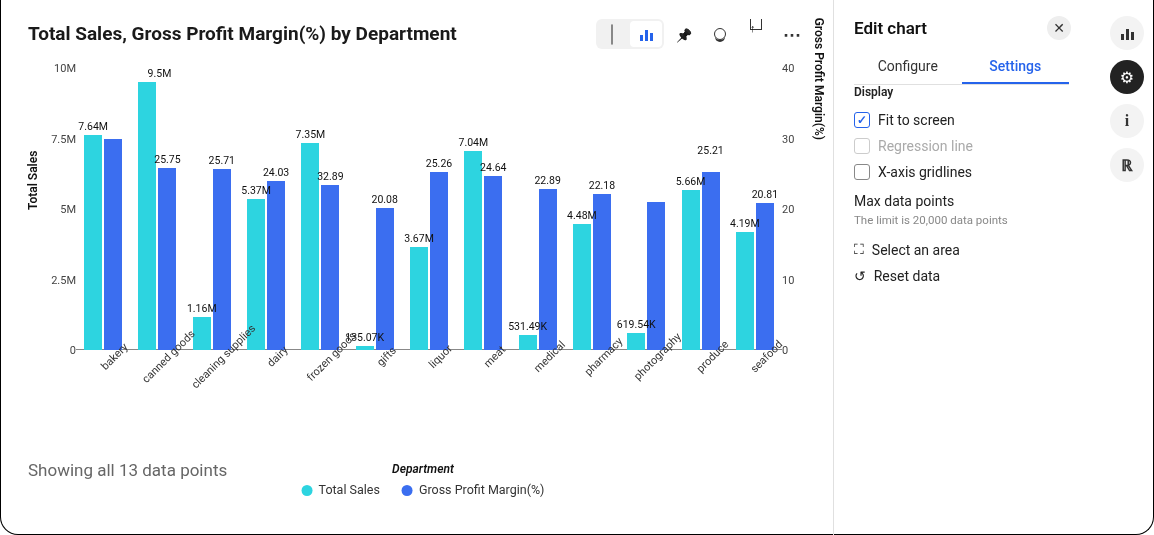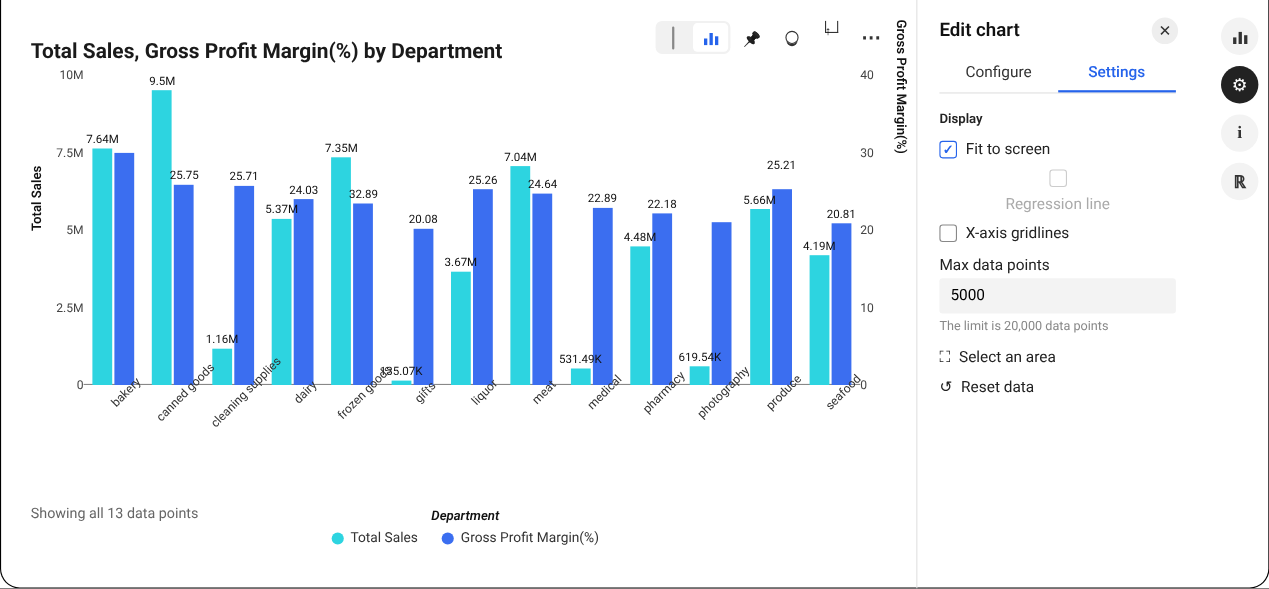--- a/index.html
+++ b/index.html
@@ -1,19 +1,19 @@
 <!DOCTYPE html>
 <html><head>
 <meta charset="utf-8">
 <style>
   * { box-sizing: border-box; margin: 0; padding: 0; font-family: -apple-system, BlinkMacSystemFont, "Segoe UI", Roboto, Helvetica, Arial, sans-serif; }
   body { background: #fff; width: 1154px; height: 535px; overflow: hidden; position: relative; }
   .frame { position: absolute; inset: 0; border: 1px solid #000; border-top: none; border-radius: 0 0 18px 18px; }
   .main { position: absolute; left: 0; top: 0; width: 830px; height: 535px; padding: 22px 0 0 28px; }
-  .title-row { display: flex; align-items: flex-end; height: 36px; }
+  .title-row { display: flex; align-items: flex-start; height: 36px; }
   .title { font-size: 19px; font-weight: 700; color: #1a1a1a; }
   .toolbar { position: absolute; top: 16px; left: 596px; display: flex; align-items: center; gap: 4px; height: 36px; }
   .tb-seg { display: flex; background: #f1f1f1; border-radius: 6px; overflow: hidden; height: 30px; }
   .tb-seg > div { width: 32px; display:flex; align-items:center; justify-content:center; }
   .tb-seg .active { background: #fff; margin:2px; border-radius:4px; }
   .tb-btn { width: 32px; height: 30px; display:flex; align-items:center; justify-content:center; border-radius:50%; }
   .icon-table::before { content:""; width:14px; height:11px; border:1.5px solid #888; border-radius:2px; background:linear-gradient(#888,#888) center/100% 1px no-repeat,linear-gradient(#888,#888) center/1px 100% no-repeat; }
   .icon-bars { display:flex; align-items:flex-end; gap:2px; height:14px; }
   .icon-bars span { width:3px; background:#2563eb; }
   .icon-pin::before { content:"📌"; font-size:13px; filter:grayscale(1) brightness(0.3); }
@@ -30,33 +30,33 @@
   .y1ticks div { position:absolute; right:0; font-size:11px; color:#444; transform:translateY(-50%); }
   .y2ticks { position:absolute; right:8px; top:8px; height:282px; width:28px; }
   .y2ticks div { position:absolute; left:0; font-size:11px; color:#444; transform:translateY(-50%); }
   .baseline { position:absolute; left:0; bottom:0; width:100%; height:1px; background:#888; }
   .bargrp { position:absolute; bottom:0; width:42px; }
   .bar1 { position:absolute; bottom:0; left:2px; width:18px; background:#2dd4e0; }
   .bar2 { position:absolute; bottom:0; left:22px; width:18px; background:#3b6ef0; }
   .dlabel { position:absolute; font-size:10.5px; color:#111; left:50%; transform:translateX(-50%); white-space:nowrap; }
   .xlab { position:absolute; top:292px; font-size:11px; color:#333; transform:rotate(-45deg) translate(-50%,0); transform-origin:top left; white-space:nowrap; }
   .xtitle { position:absolute; top:402px; left:50%; transform:translateX(-50%); font-size:12px; font-weight:600; color:#111;font-style:italic; }
-  .dpcount { position:absolute; top:400px; left:0; font-size:13px; color:#666; }
+  .dpcount { position:absolute; top:400px; left:0; font-size:17px; color:#666; }
   .legend { position:absolute; top:422px; left:50%; transform:translateX(-50%); display:flex; gap:22px; font-size:12.5px; color:#333; align-items:center; }
   .legend-dot { width:11px; height:11px; border-radius:50%; display:inline-block; margin-right:6px; vertical-align:middle; }
 
   .panel { position:absolute; left:833px; top:0; width:256px; height:535px; border-left:1px solid #e0e0e0; padding:18px 20px 0 20px; }
   .panel h2 { font-size:17px; font-weight:600; color:#111; margin-bottom:14px; }
   .close-x { position:absolute; top:16px; right:18px; width:24px; height:24px; border-radius:50%; background:#eee; display:flex; align-items:center; justify-content:center; font-size:14px; color:#333; }
-  .tabs { display:flex; border-bottom:1px solid #e0e0e0; margin-bottom:16px; }
+  .tabs { display:flex; border-bottom:1px solid #e0e0e0; }
   .tab { flex:1; text-align:center; padding:6px 0 8px; font-size:14px; color:#333; }
   .tab.active { color:#2563eb; border-bottom:2px solid #2563eb; font-weight:500; }
   .sec-label { font-size:12px; font-weight:600; color:#222; margin-bottom:8px; }
   .cb-row { display:flex; align-items:center; gap:8px; padding:5px 0; font-size:14px; color:#222; }
-  .cb-row.disabled { color:#aaa;flex-direction:column; }
+  .cb-row.disabled { color:#aaa; }
   .cb { width:16px; height:16px; border:1.5px solid #888; border-radius:3px; display:flex; align-items:center; justify-content:center; flex-shrink:0; }
   .cb.checked { border-color:#2563eb; }
   .cb.checked::after { content:"✓"; color:#2563eb; font-size:12px; font-weight:bold; }
   .highlight { border:2px solid #4338ca; border-radius:6px; padding:4px 6px; margin:-4px -6px 4px -6px; }
   .cursor-hand { position:absolute; font-size:18px; }
   .field-label { font-size:14px; color:#222; margin-top:8px; margin-bottom:4px; }
   .num-input { width:100%; background:#f3f3f3; border:none; padding:8px 10px; font-size:14px; border-radius:3px; }
   .hint { font-size:11.5px; color:#888; margin-top:4px; }
   .action-row { display:flex; align-items:center; gap:8px; font-size:14px; color:#222; margin-top:14px; }
   .action-row.mt { margin-top:10px; }
@@ -124,21 +124,21 @@
     <div class="plot" id="plot">
       <div class="baseline"></div>
     <div class="bargrp" style="left: 6.15385px;">
           <div class="bar1" style="height:215.448px"></div>
           <div class="bar2" style="height:211.5px"></div>
           <div class="dlabel" style="left:11px;bottom:217.448px">7.64M</div>
         </div>
         <div class="bargrp" style="left: 60.4615px;">
           <div class="bar1" style="height:267.9px"></div>
           <div class="bar2" style="height:181.53750000000002px"></div>
-          <div class="dlabel" style="left:11px;bottom:269.9px">9.5M</div>
+          <div class="dlabel" style="left:23px;bottom:269.9px">9.5M</div>
           <div class="dlabel" style="left:31px;bottom:183.53750000000002px">25.75</div>
         </div>
         <div class="bargrp" style="left: 114.769px;">
           <div class="bar1" style="height:32.712px"></div>
           <div class="bar2" style="height:181.2555px"></div>
           <div class="dlabel" style="left:11px;bottom:34.712px">1.16M</div>
           <div class="dlabel" style="left:31px;bottom:183.2555px">25.71</div>
         </div>
         <div class="bargrp" style="left: 169.077px;">
           <div class="bar1" style="height:151.434px"></div>
@@ -241,21 +241,20 @@
   <div class="cb-row disabled">
     <span class="cb" style="border-color:#ccc"></span>
     <span>Regression line</span>
   </div>
   <div class="cb-row">
     <span class="cb"></span>
     <span>X-axis gridlines</span>
   </div>
 
   <div class="field-label">Max data points</div>
-  <input class="num-input" value="5000" style="">
   <div class="hint">The limit is 20,000 data points</div>
 
   <div class="action-row">
     <span>⛶</span>
     <span>Select an area</span>
   </div>
   <div class="action-row mt">
     <span>↺</span>
     <span>Reset data</span>
   </div>

